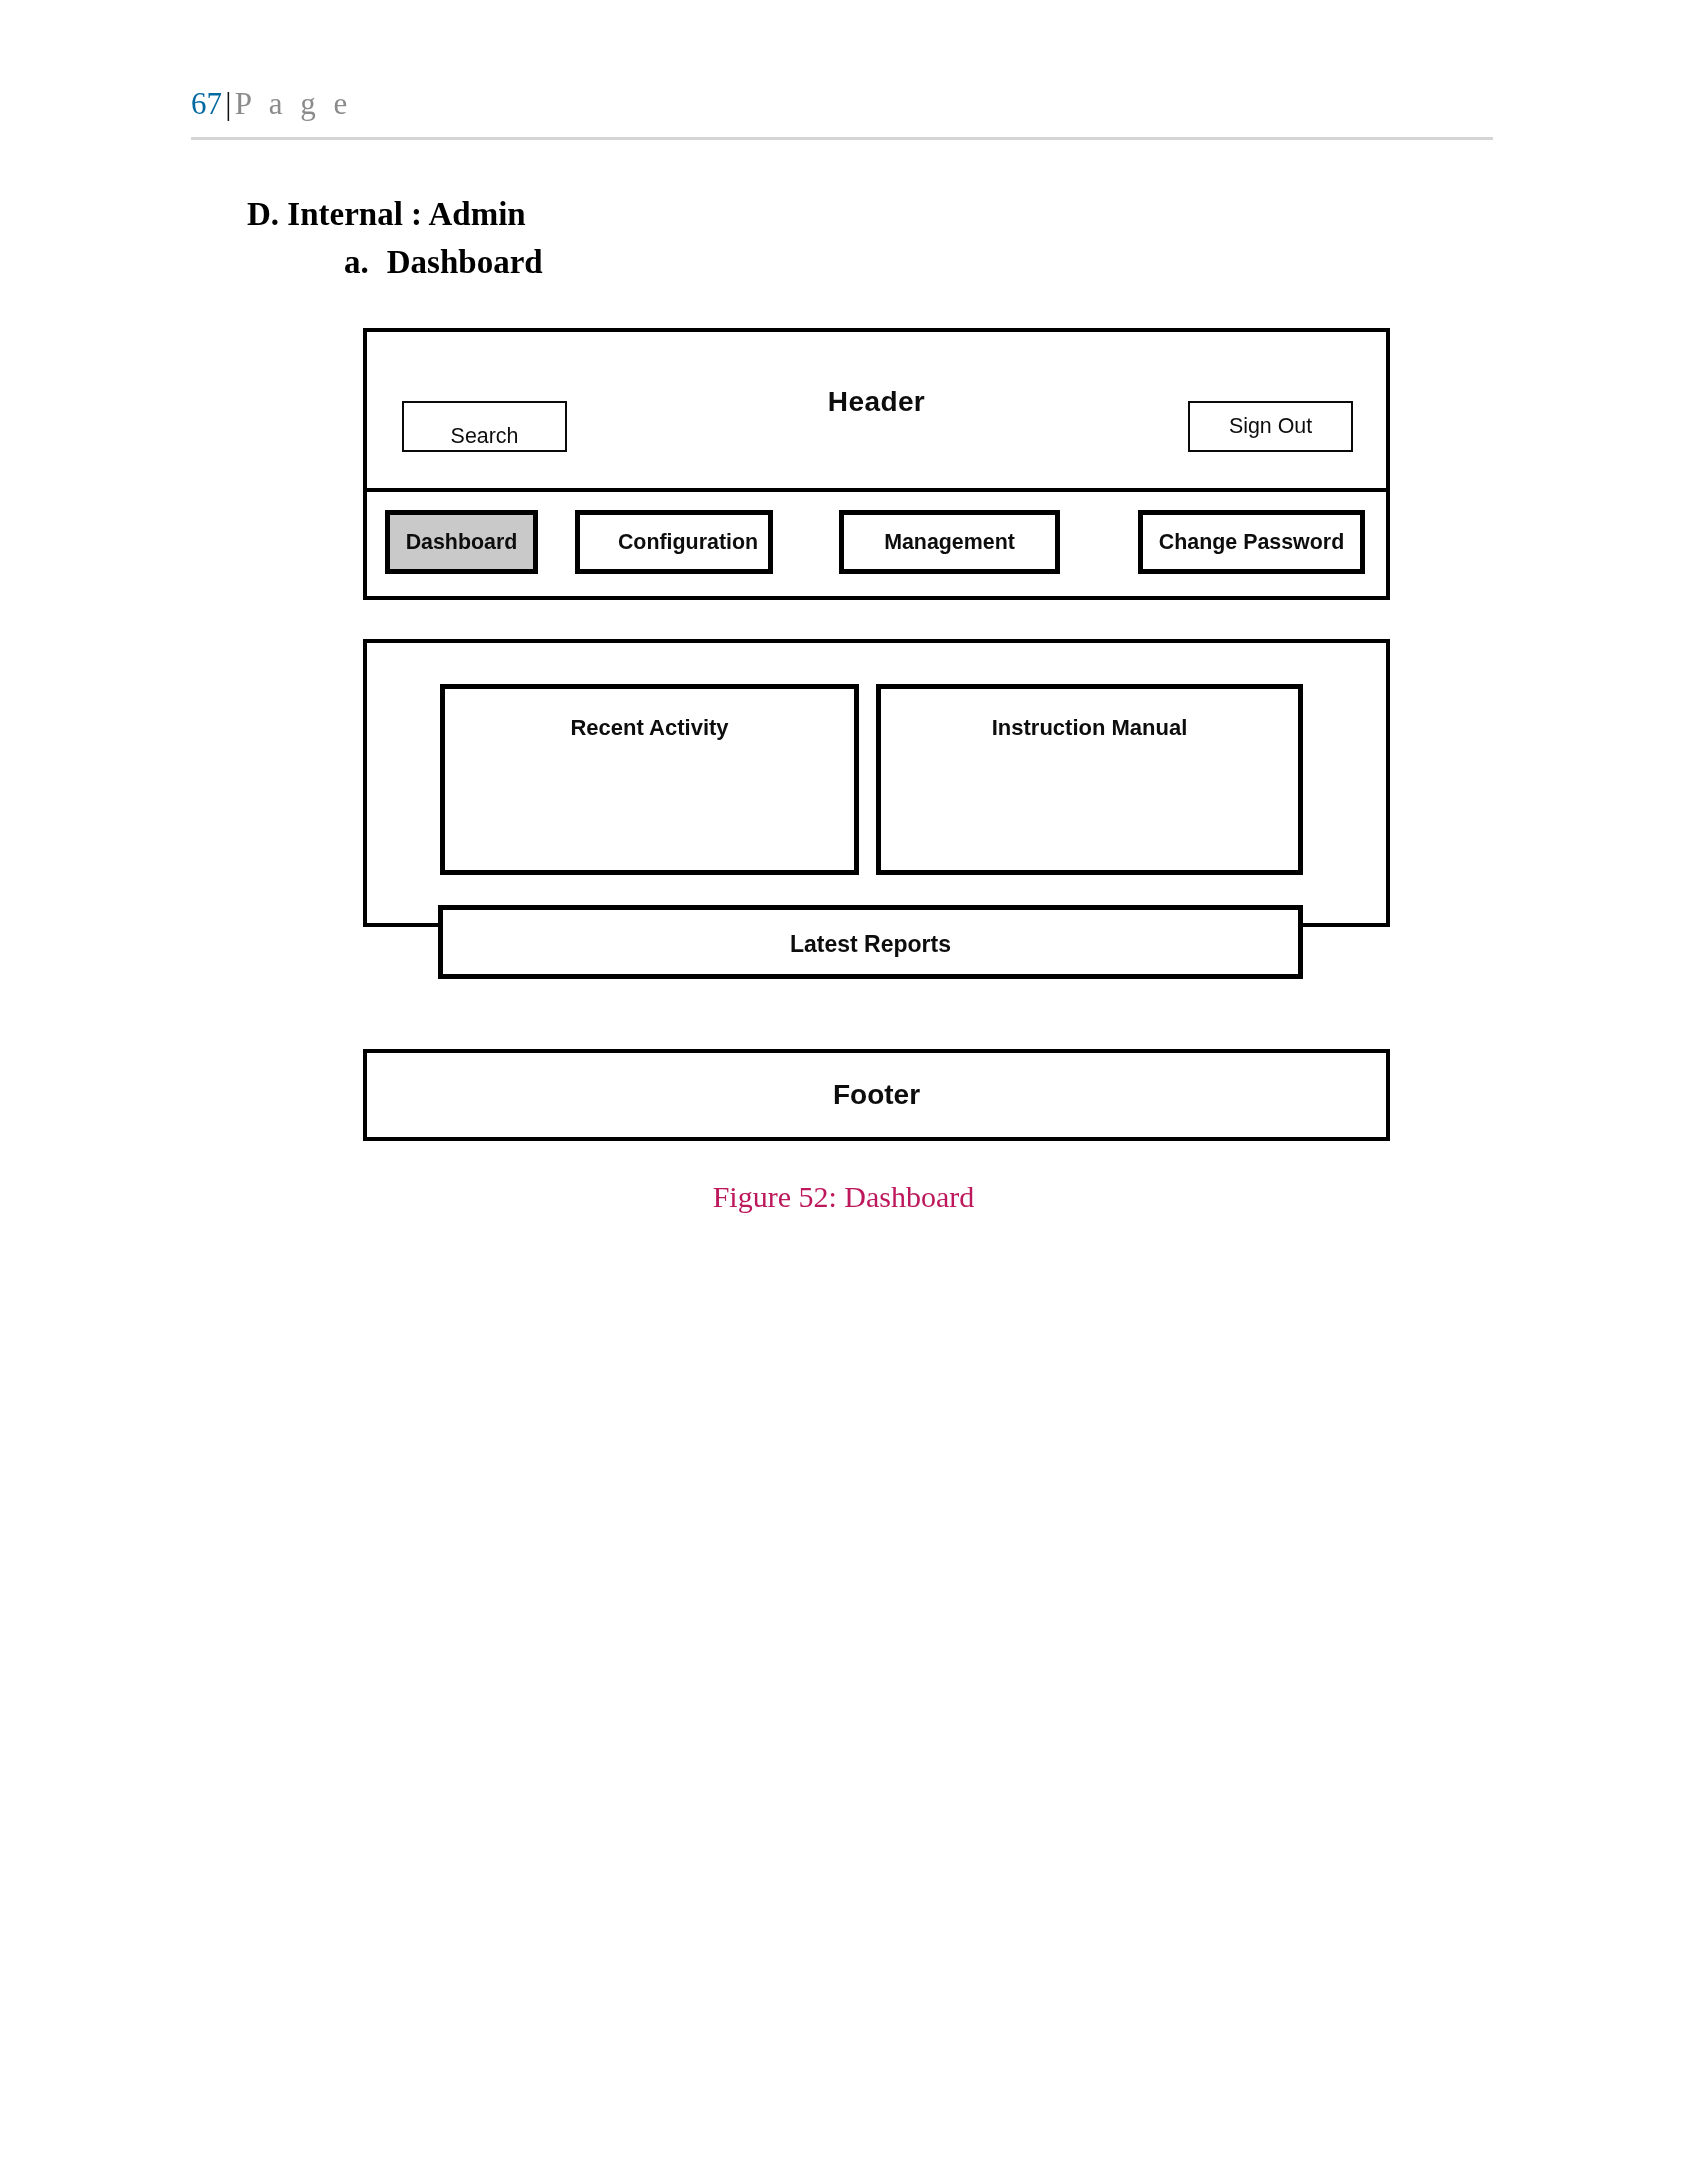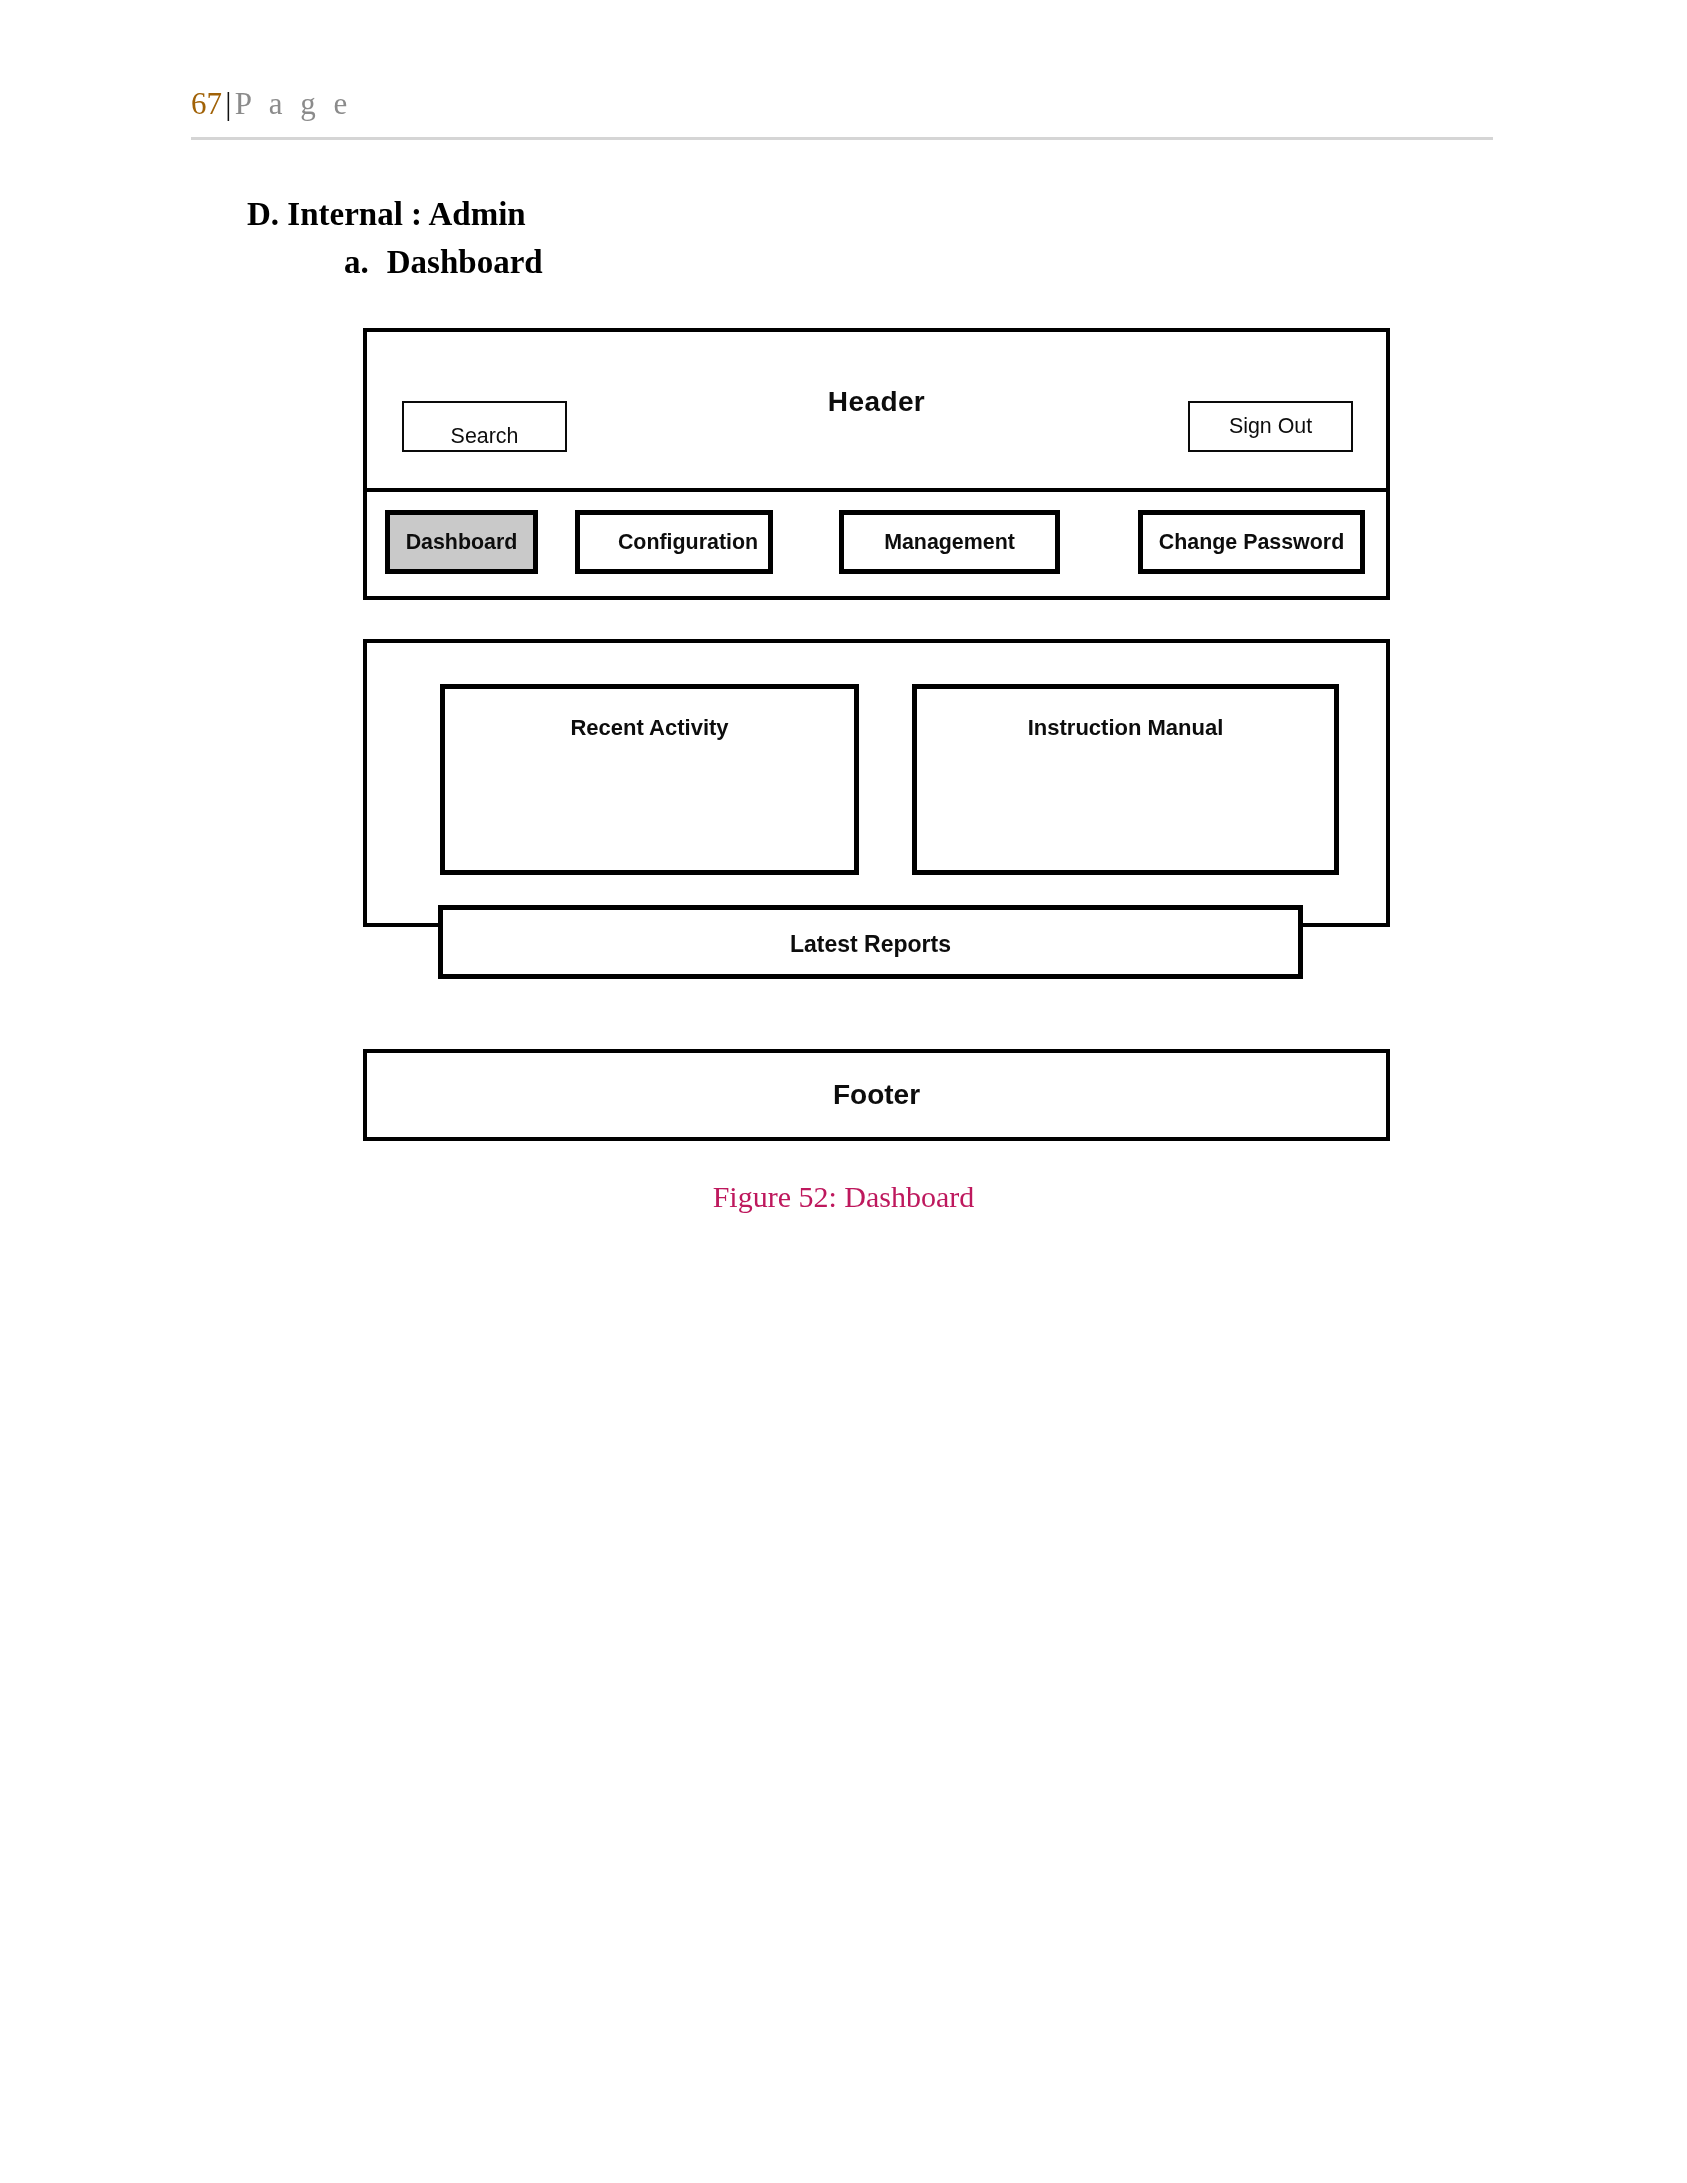--- a/index.html
+++ b/index.html
@@ -19,21 +19,21 @@
   #page-number-line {
     position: absolute;
     left: 191px;
     top: 86px;
     font-family: "Liberation Serif", serif;
     font-size: 31px;
     color: #000000;
     white-space: nowrap;
   }
   #page-number-line .pg-num {
-    color: #a16207;
+    color: #0369a1;
   }
   #page-number-line .pg-bar {
     color: #111111;
     padding: 0 3.3px;
   }
   #page-number-line .pg-word {
     color: #8b8b8b;
     letter-spacing: 5px;
   }
   #header-rule {
@@ -199,21 +199,20 @@
     left: 73px;
     top: 41px;
     width: 419px;
     height: 191px;
   }
   #panel-instruction-manual {
     left: 509px;
     top: 41px;
     width: 427px;
     height: 191px;
-    margin-left: 36px;
   }
   #panel-latest-reports {
     left: 71px;
     top: 262px;
     width: 865px;
     height: 74px;
   }
   #panel-latest-reports .wf-label {
     top: 21.4px;
     font-size: 23px;

